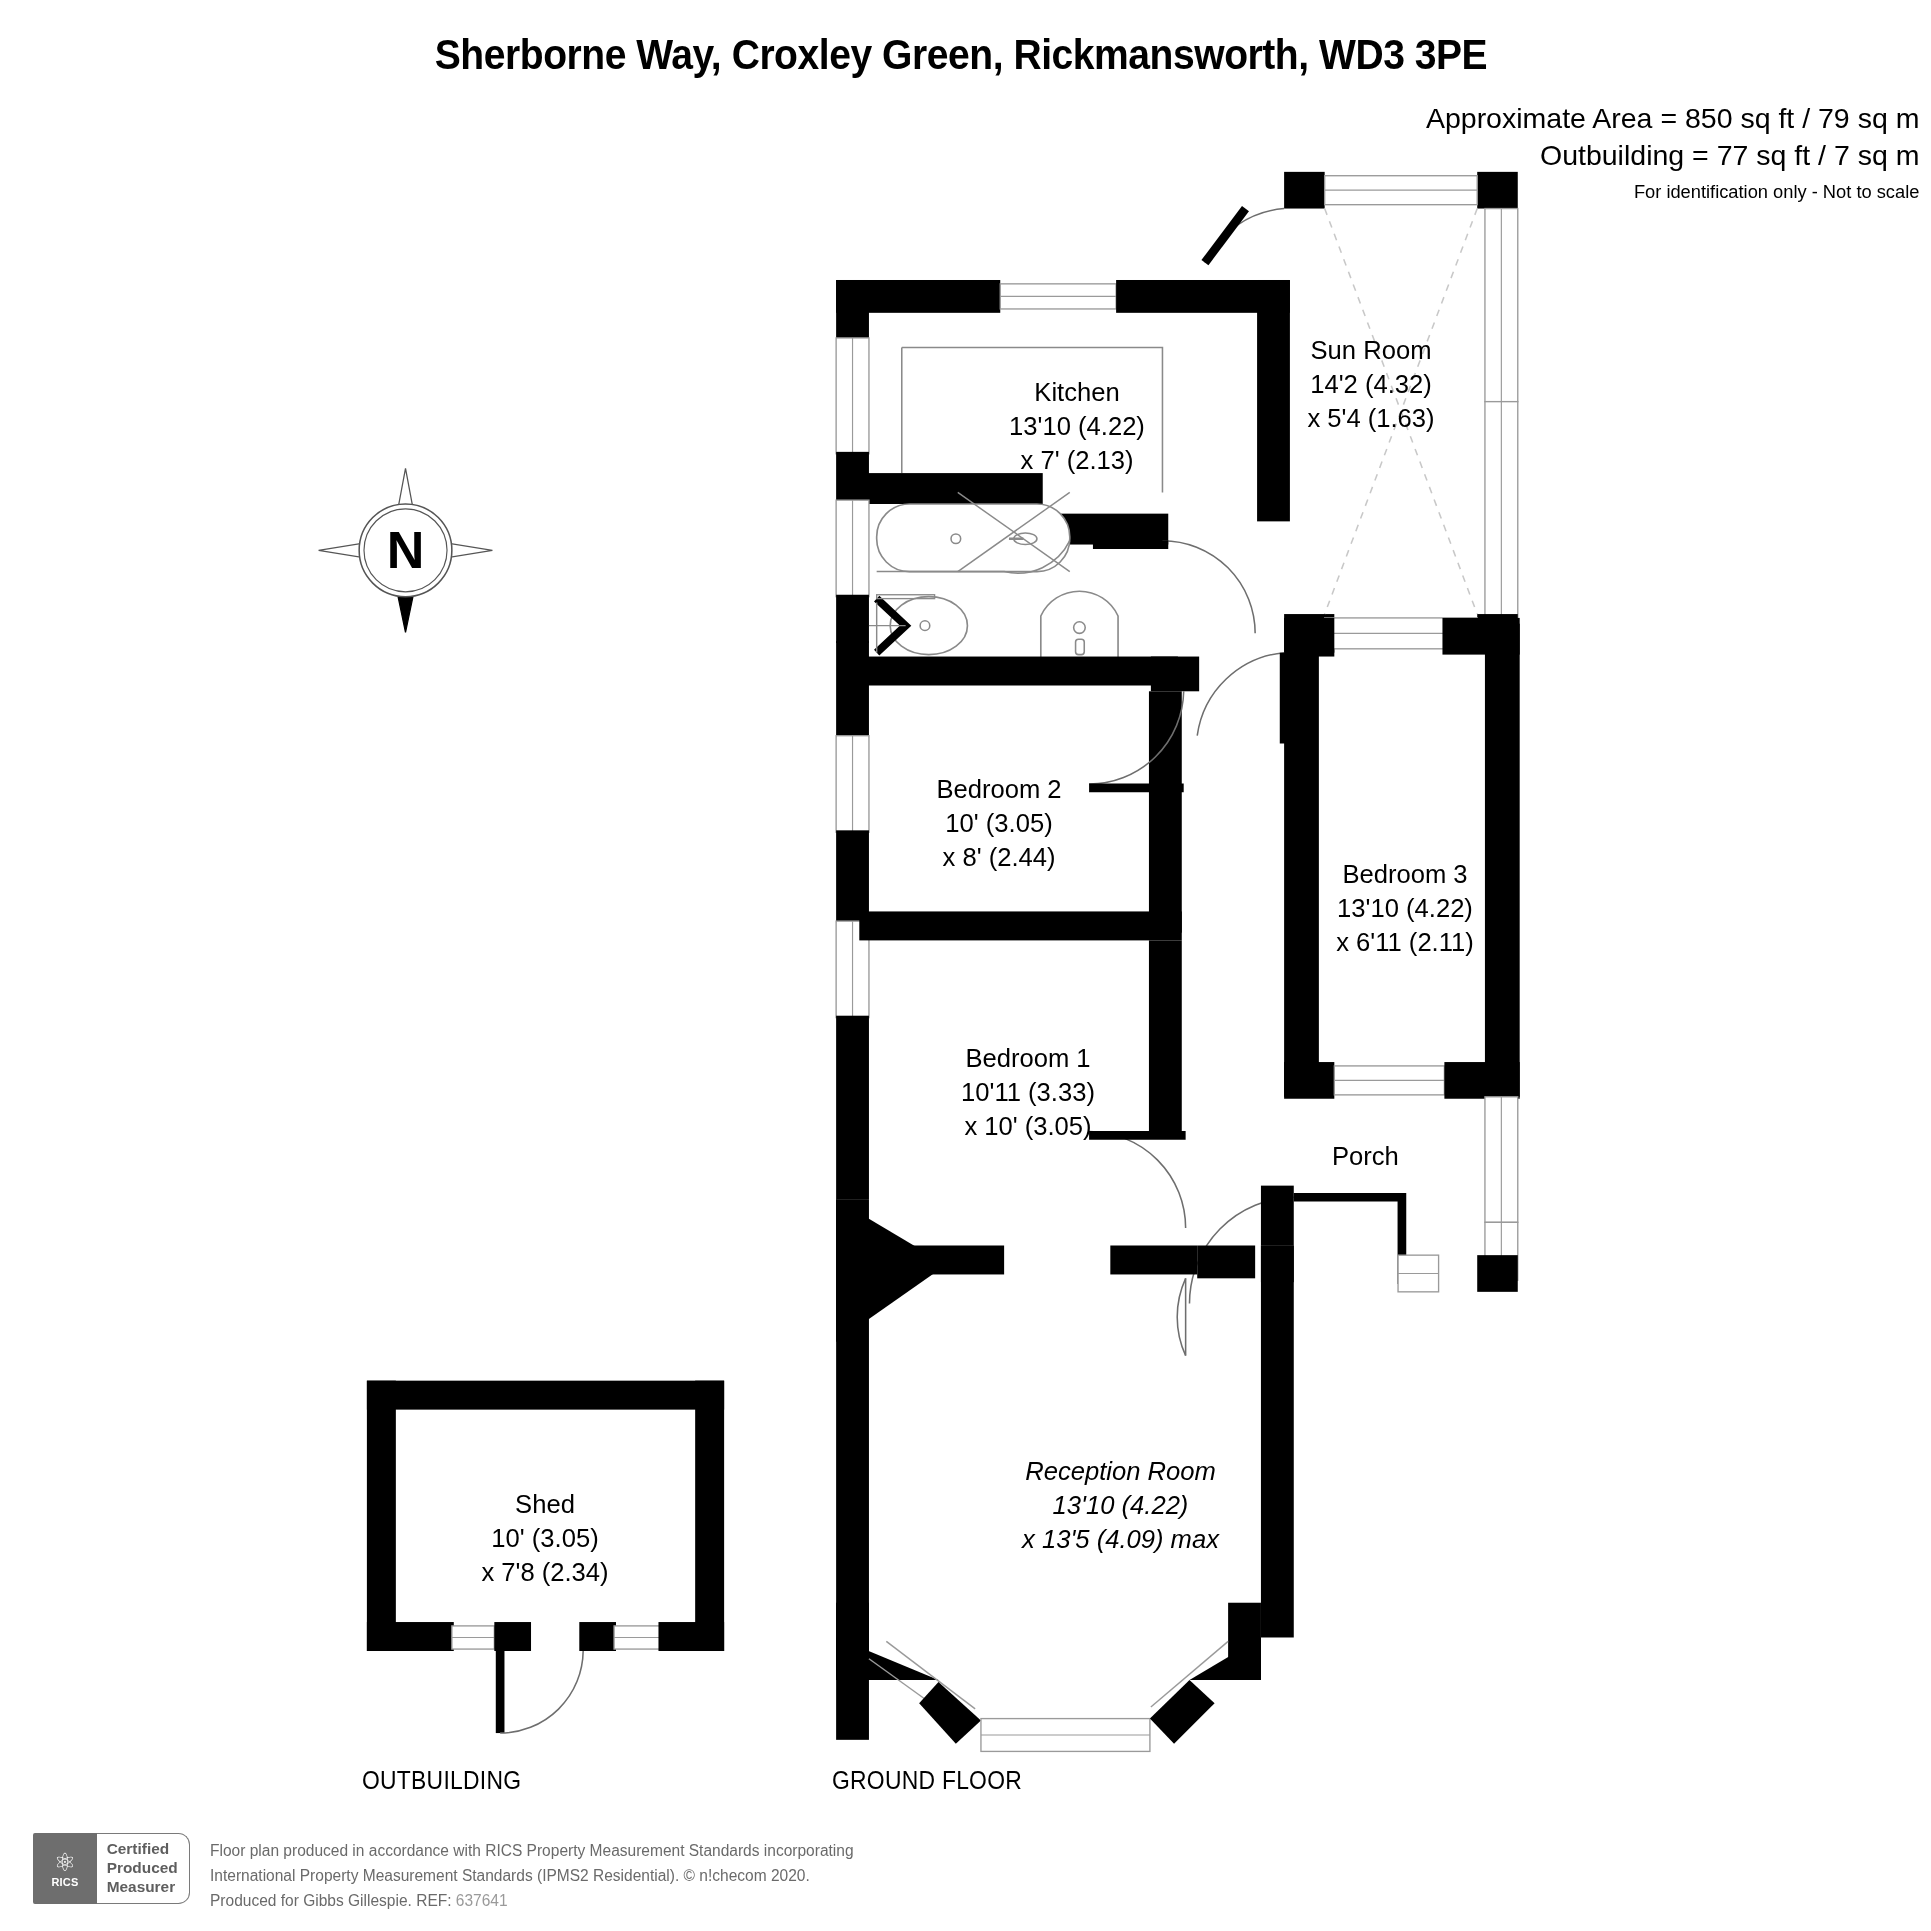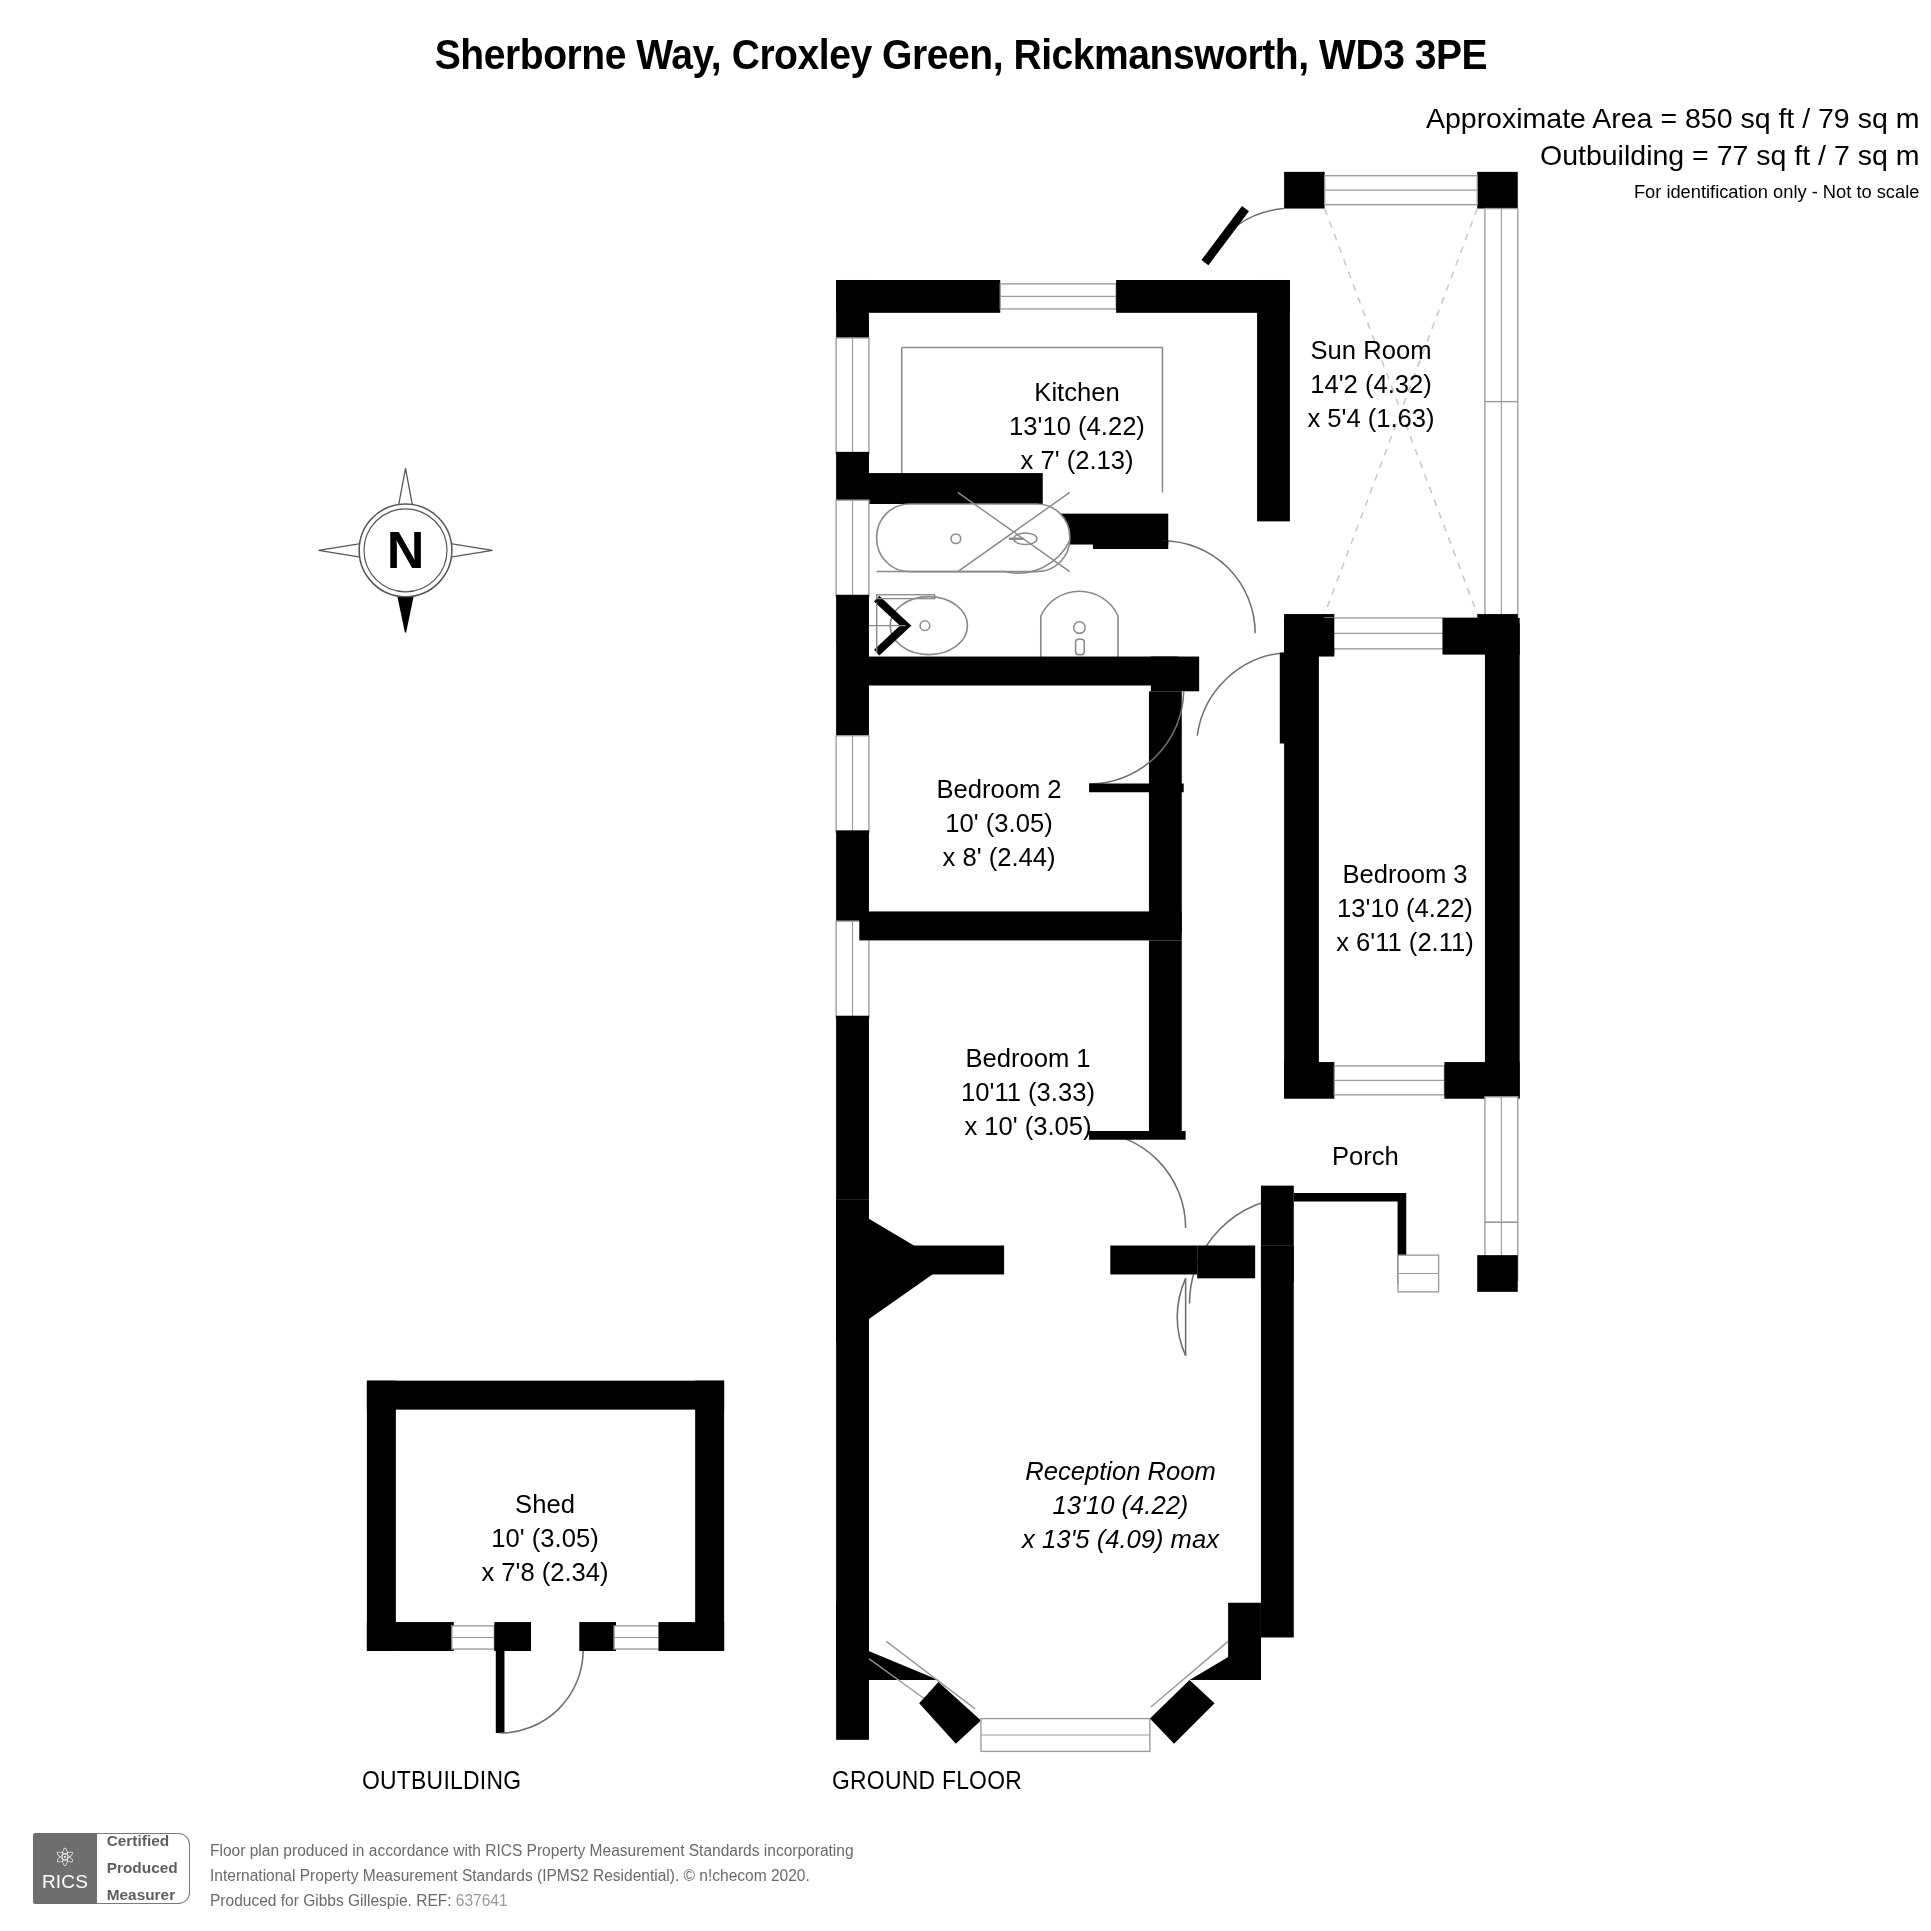--- a/index.html
+++ b/index.html
@@ -99,39 +99,38 @@
     justify-content: center;
     color: #fff;
     border-radius: 1.9px 0 0 1.9px;
   }
   #rics-mark .glyph {
     font-size: 25px;
     line-height: 1;
     margin-bottom: 1px;
   }
   #rics-mark .txt {
-    font-size: 19px;
-    font-weight: normal;
+    font-size: 11px;
+    font-weight: bold;
     letter-spacing: 0.2px;
     font-family: "Liberation Sans", sans-serif;
   }
   #rics-words {
     border: 1.4px solid #7a7a7a;
     border-left: none;
     border-radius: 0 11.6px 11.6px 0;
     padding: 4.8px 11.6px 4.8px 9.7px;
     display: flex;
     flex-direction: column;
     justify-content: center;
     color: #5e5e5e;
     font-weight: bold;
     font-size: 15.4px;
     line-height: 1.22;
     font-family: "Liberation Sans", sans-serif;
-    gap: 8px;
   }
   #footer-text {
     font-size: 16px;
     line-height: 1.58;
     color: #6a6a6a;
     font-family: "Liberation Sans", sans-serif;
     padding-top: 4.8px;
     transform: scaleX(0.97);
     transform-origin: left top;
   }

